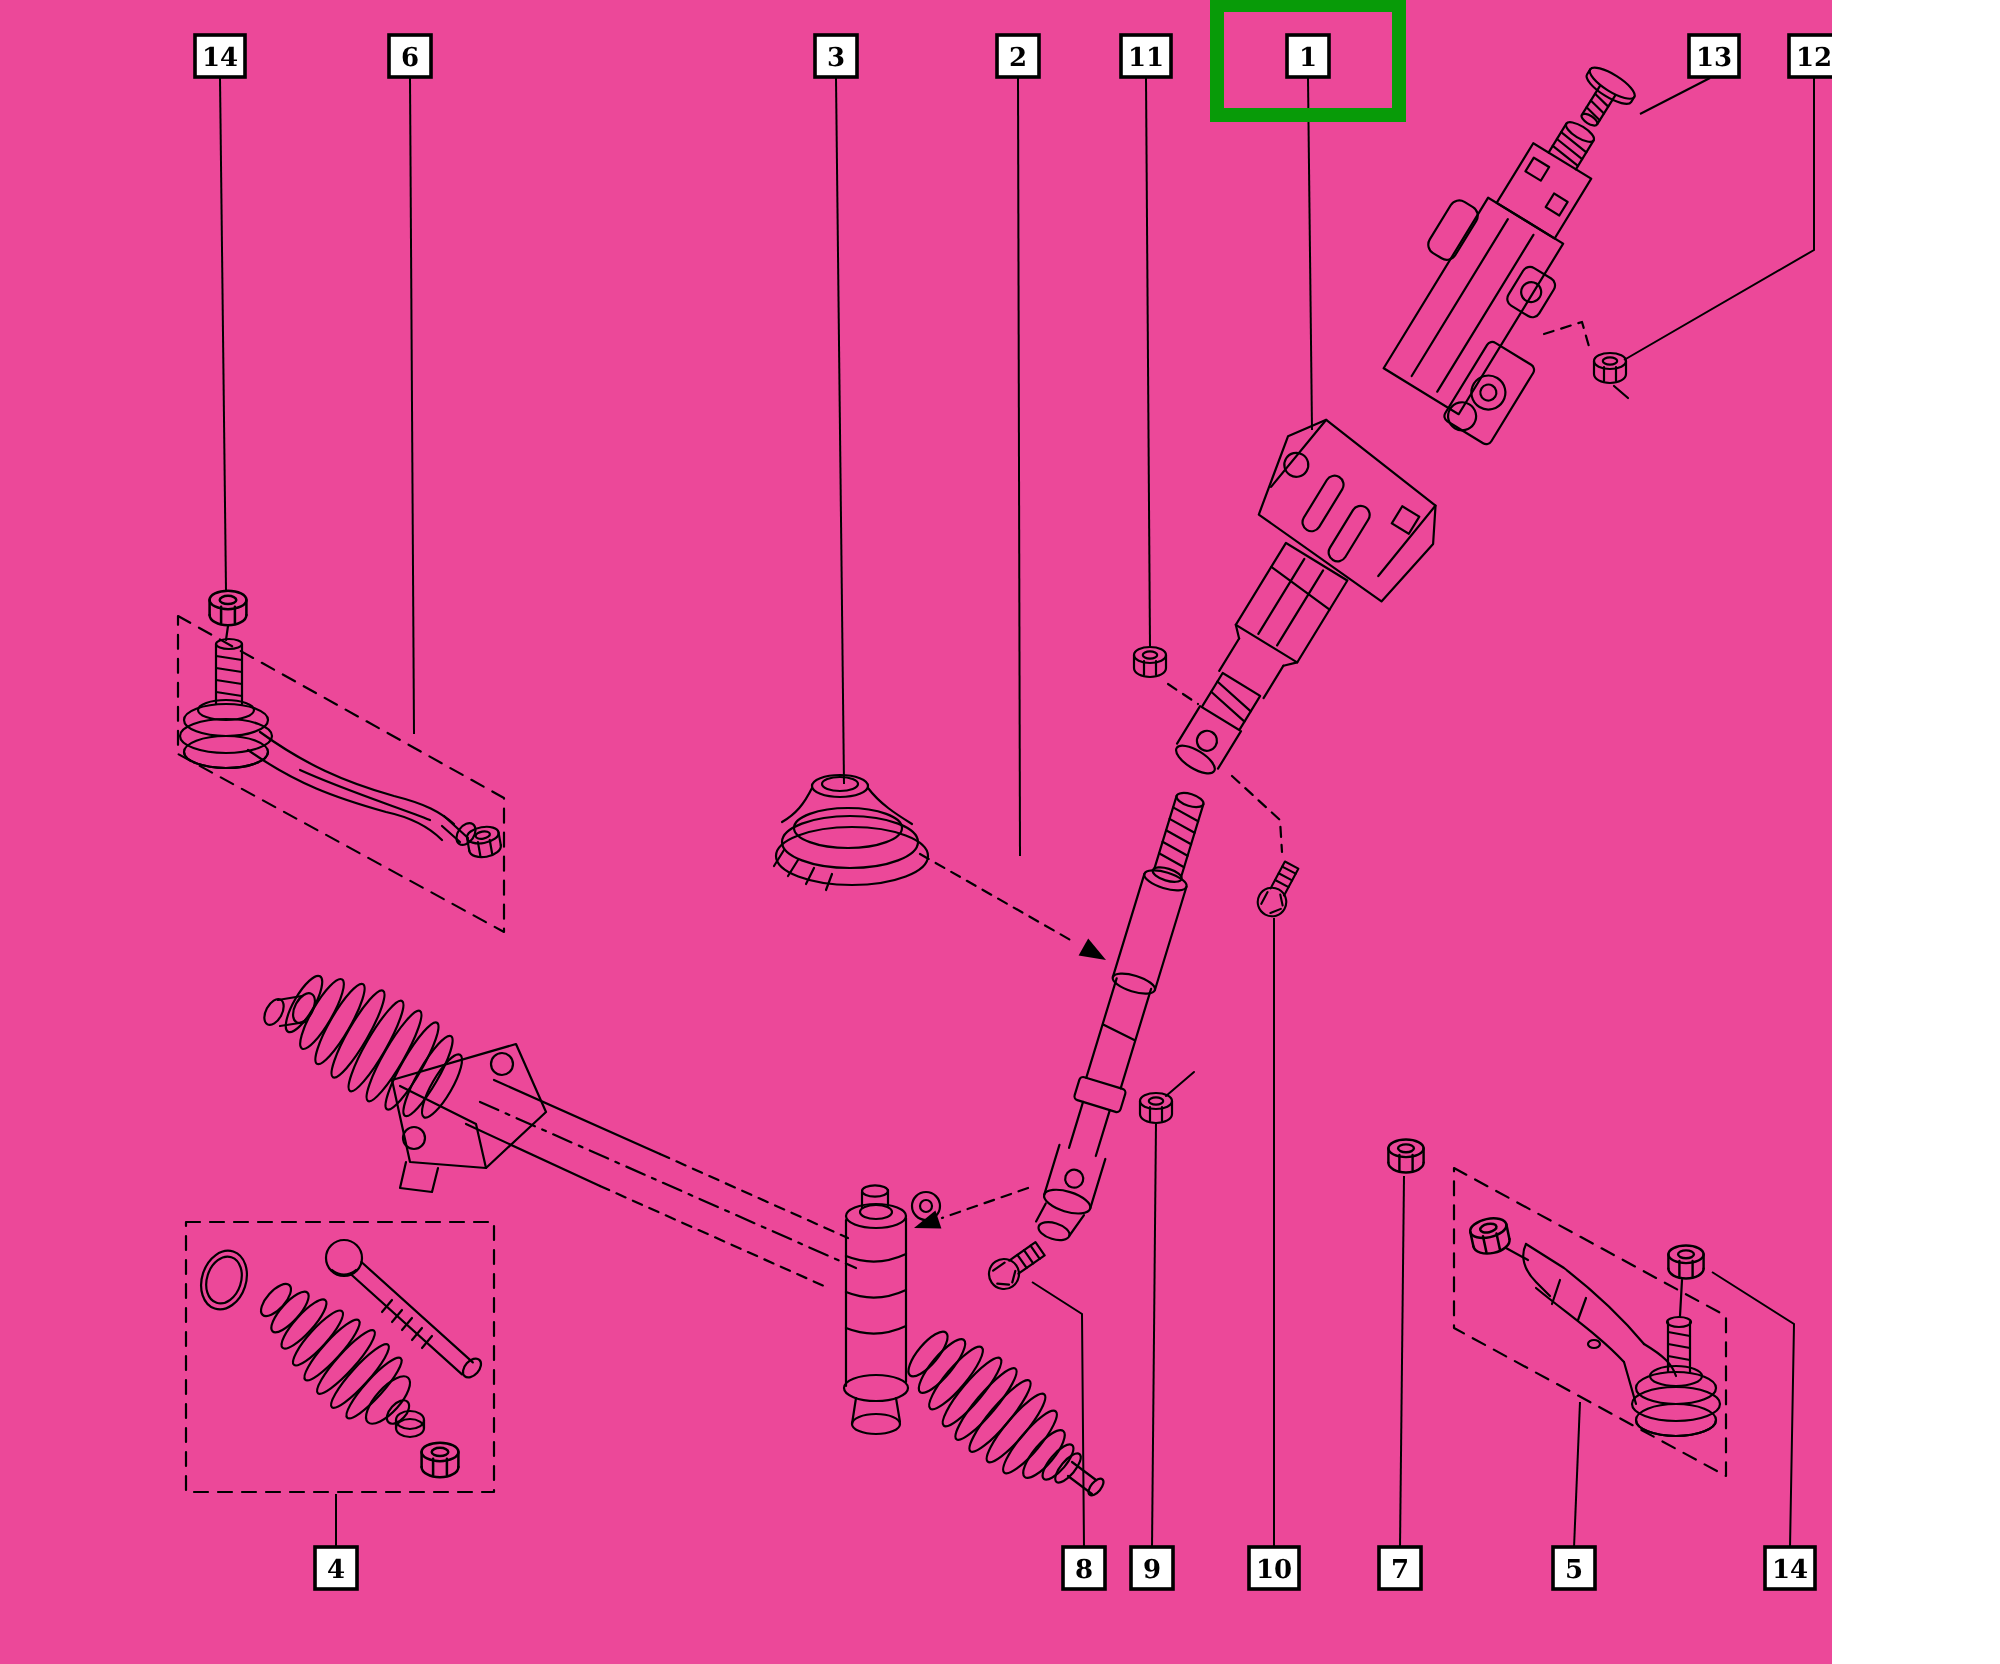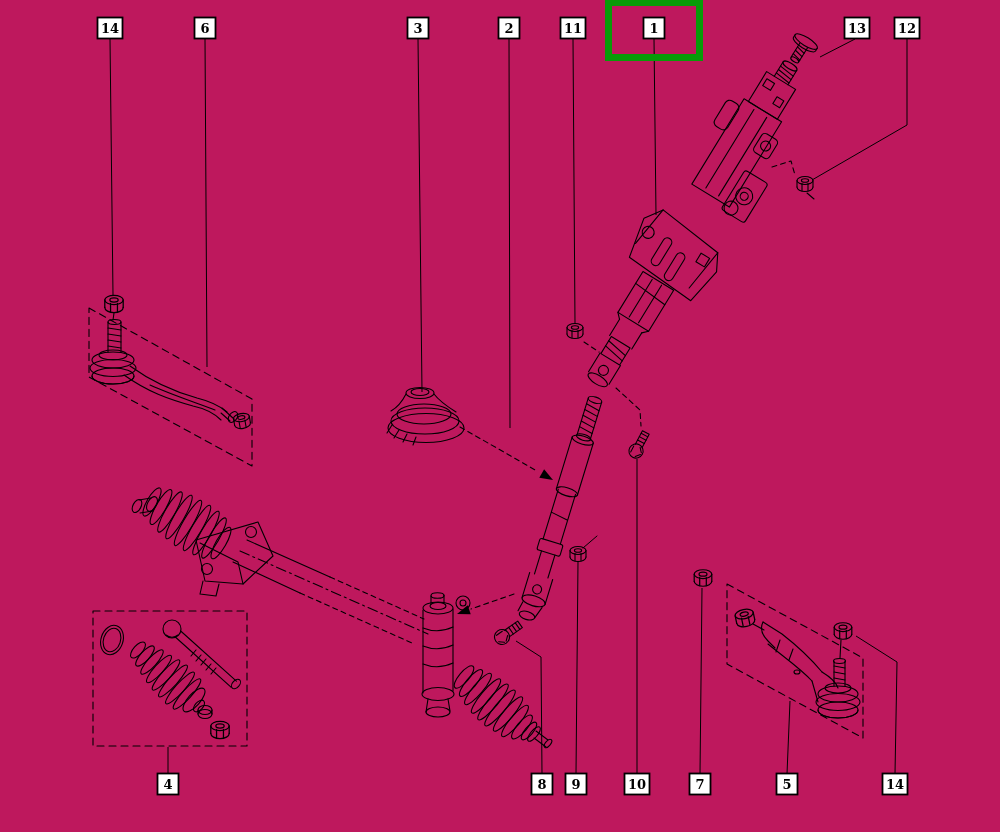--- a/index.html
+++ b/index.html
@@ -1,16 +1,16 @@
 <!DOCTYPE html>
 <html><head>
 <meta charset="utf-8">
 <style>
   html,body{margin:0;padding:0;background:#ffffff;}
-  .stage{position:relative;width:1000px;height:832px;background:#be185d;overflow:hidden;}
+  .stage{position:relative;width:916px;height:832px;background:#ec4899;overflow:hidden;}
   svg{position:absolute;left:0;top:0;}
   
   #artwork *{stroke:#000;fill:none;stroke-width:1.1;stroke-linecap:round;stroke-linejoin:round;}
   #artwork .fill{fill:#000;stroke:none;}
   #leaders path, #leaders line, #leaders polyline{stroke:#000;fill:none;stroke-width:1;}
   .dash{stroke-dasharray:7 5;}
   .dash2{stroke-dasharray:5 4;}
   .dashdot{stroke-dasharray:10 4 2 4;}
   .callout-rect{fill:#ffffff;stroke:#000;stroke-width:1.8;}
   .callout-num{font-family:"DejaVu Serif","Liberation Serif",serif;font-weight:bold;font-size:13px;fill:#000;stroke:none;}

